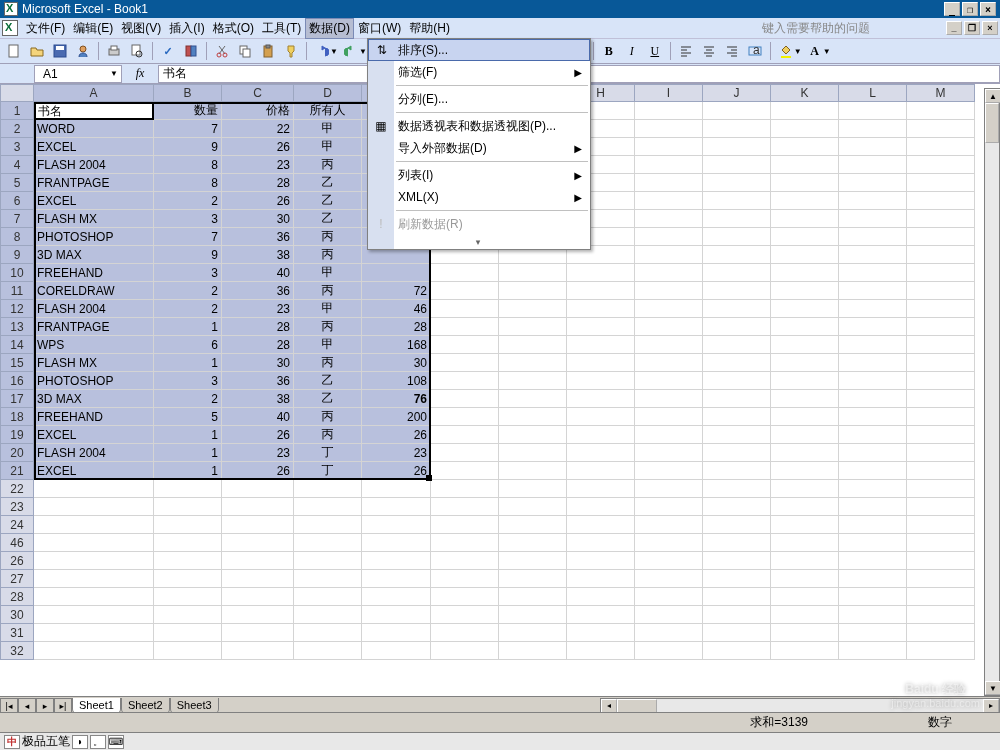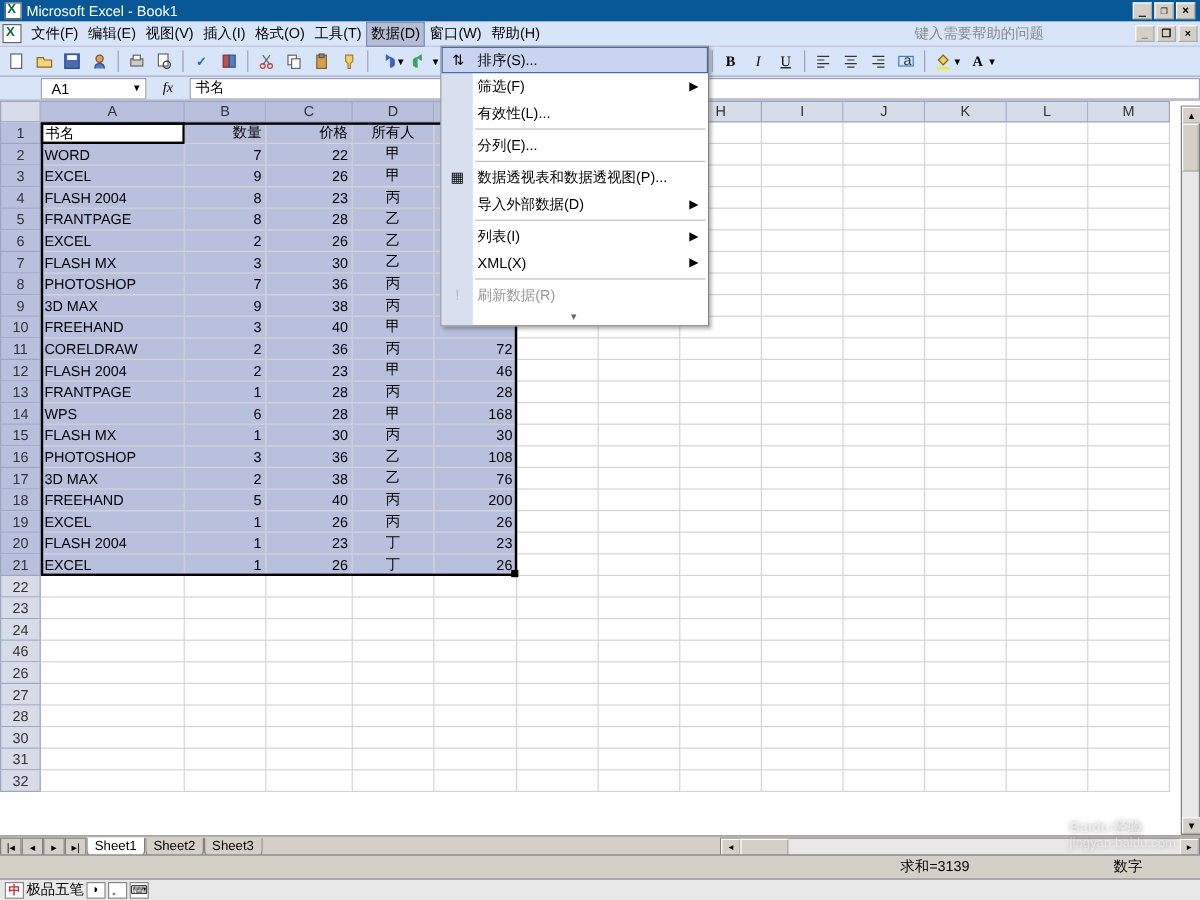--- a/index.html
+++ b/index.html
@@ -64,21 +64,21 @@
 .h-scroll { width:400px; height:16px; background:#d4d0c8; border:1px solid #808080; display:flex; }
 .sb-btn { width:16px; height:14px; background:#d4d0c8; border:1px outset #fff; display:flex; align-items:center; justify-content:center; font-size:8px; cursor:pointer; }
 .sb-track { flex:1; background:#e8e8e8; position:relative; }
 .sb-thumb { position:absolute; left:0; top:0; width:40px; height:100%; background:#d4d0c8; border:1px outset #fff; }
 .v-scroll { position:absolute; right:0; top:88px; width:16px; height:608px; background:#e8e8e8; border:1px solid #808080; display:flex; flex-direction:column; }
 .v-scroll .sb-track-v { flex:1; position:relative; }
 .v-scroll .sb-thumb-v { position:absolute; top:0; left:0; width:100%; height:40px; background:#d4d0c8; border:1px outset #fff; }
 .statusbar { height:20px; background:#d4d0c8; border-top:1px solid #808080; display:flex; align-items:center; padding:0 8px; position:absolute; bottom:18px; left:0; right:0; }
 .ime-bar { height:18px; background:#e8e8e8; border-top:1px solid #808080; position:absolute; bottom:0; left:0; right:0; display:flex; align-items:center; padding:0 4px; gap:2px; }
 .ime-ico { width:16px; height:14px; border:1px solid #888; display:flex; align-items:center; justify-content:center; font-size:10px; background:#fff; }
-.watermark { position:absolute; right:20px; bottom:40px; color:rgba(255,255,255,0.45); font-size:18px; font-weight:bold; font-family:Arial; text-shadow:0 0 4px rgba(0,0,0,0.3); pointer-events:none; text-align:left; line-height:1.2; }
+.watermark { position:absolute; right:20px; bottom:40px; color:rgba(255,255,255,0.45); font-size:18px; font-weight:bold; font-family:Arial; text-shadow:0 0 4px rgba(0,0,0,0.3); pointer-events:none; text-align:center; line-height:1.2; }
 .watermark .sub { font-size:11px; font-weight:normal; }
 svg { display:block; }
 </style>
 </head>
 <body>
 
 <div class="titlebar">
   <div class="xl-icon"></div>
   <span>Microsoft Excel - Book1</span>
   <div class="spacer"></div>
@@ -554,21 +554,21 @@
         <div class="cell" style="width: 68px;"></div>
         <div class="cell" style="width: 68px;"></div>
         <div class="cell" style="width: 68px;"></div>
       </div>
       <div class="row">
         <div class="row-h sel">17</div>
         <div class="cell sel" style="width: 120px;">3D MAX</div>
         <div class="cell sel num" style="width: 68px;">2</div>
         <div class="cell sel num" style="width: 72px;">38</div>
         <div class="cell sel txt-c" style="width: 68px;">乙</div>
-        <div class="cell sel num" style="width: 69px;">76</div>
+        <div class="cell sel num" style="width: 69px; font-weight: bold;">76</div>
         <div class="cell" style="width: 68px;"></div>
         <div class="cell" style="width: 68px;"></div>
         <div class="cell" style="width: 68px;"></div>
         <div class="cell" style="width: 68px;"></div>
         <div class="cell" style="width: 68px;"></div>
         <div class="cell" style="width: 68px;"></div>
         <div class="cell" style="width: 68px;"></div>
         <div class="cell" style="width: 68px;"></div>
       </div>
       <div class="row">
@@ -803,23 +803,20 @@
 
 <div class="dropdown-menu">
   <div class="dm-strip"></div>
   <div class="dm-item hover">
       <span class="ico">⇅</span>
       <span>排序(S)...</span>
     </div>
   <div class="dm-item">
       <span>筛选(F)</span>
       <span class="arr-r">▶</span>
-    </div>
-  <div class="dm-item">
-      <span>有效性(L)...</span>
     </div>
   <div class="dm-sep"></div>
   <div class="dm-item">
       <span>分列(E)...</span>
     </div>
   <div class="dm-sep"></div>
   <div class="dm-item">
       <span class="ico">▦</span>
       <span>数据透视表和数据透视图(P)...</span>
     </div>

